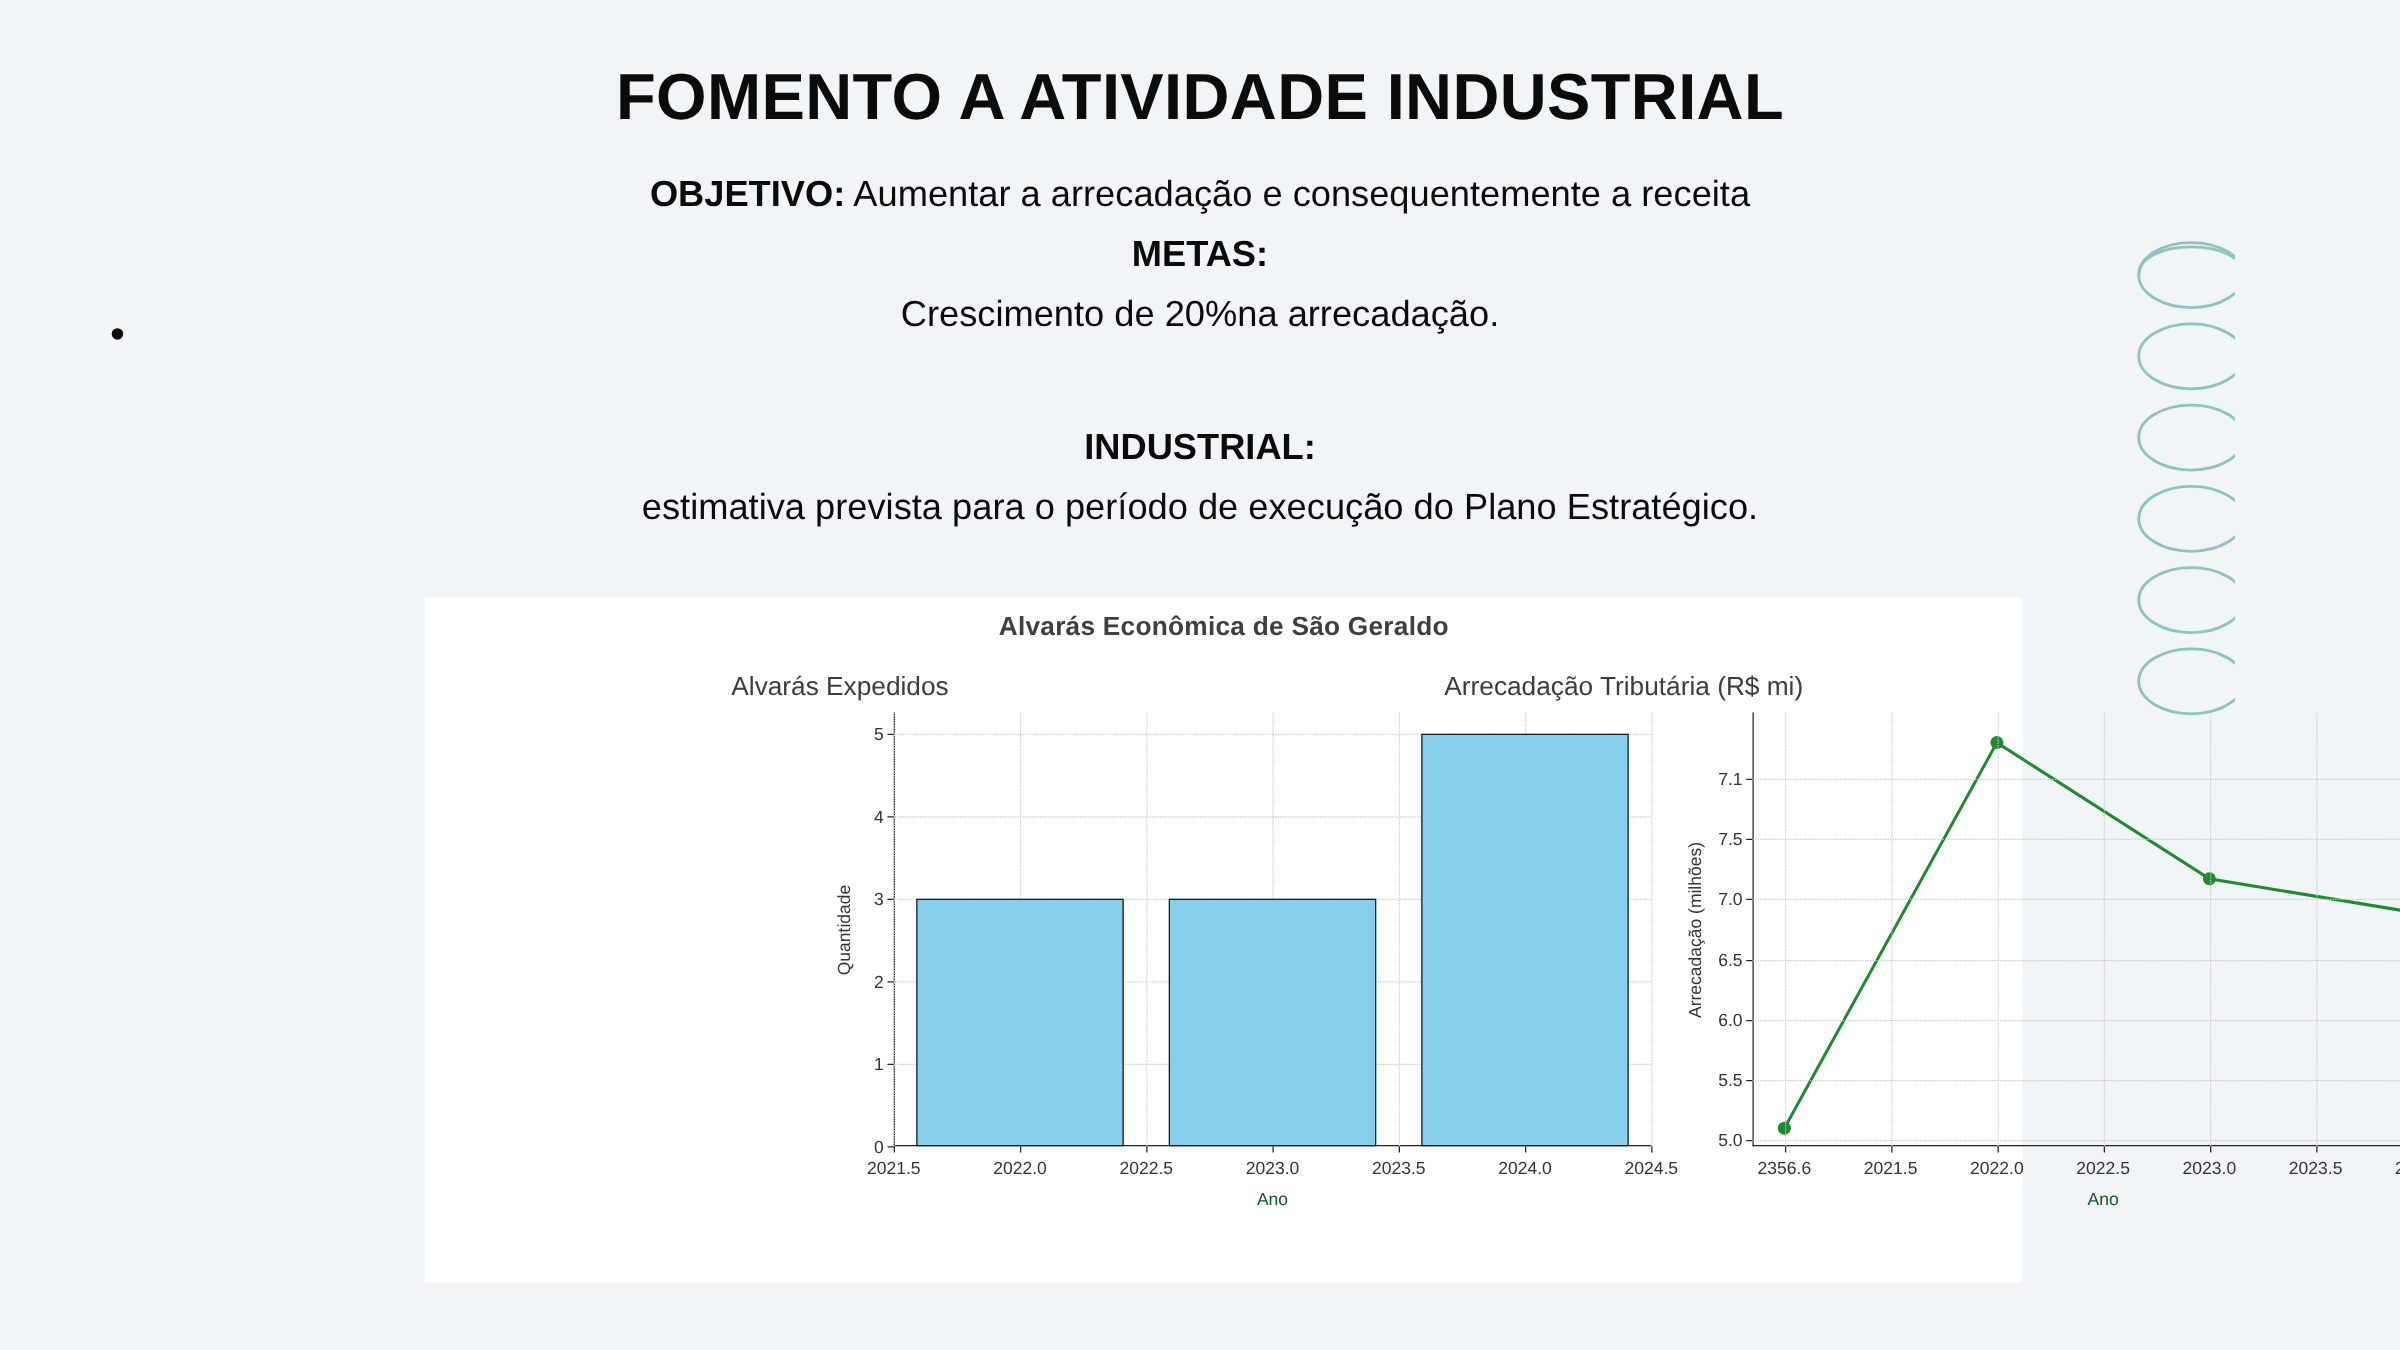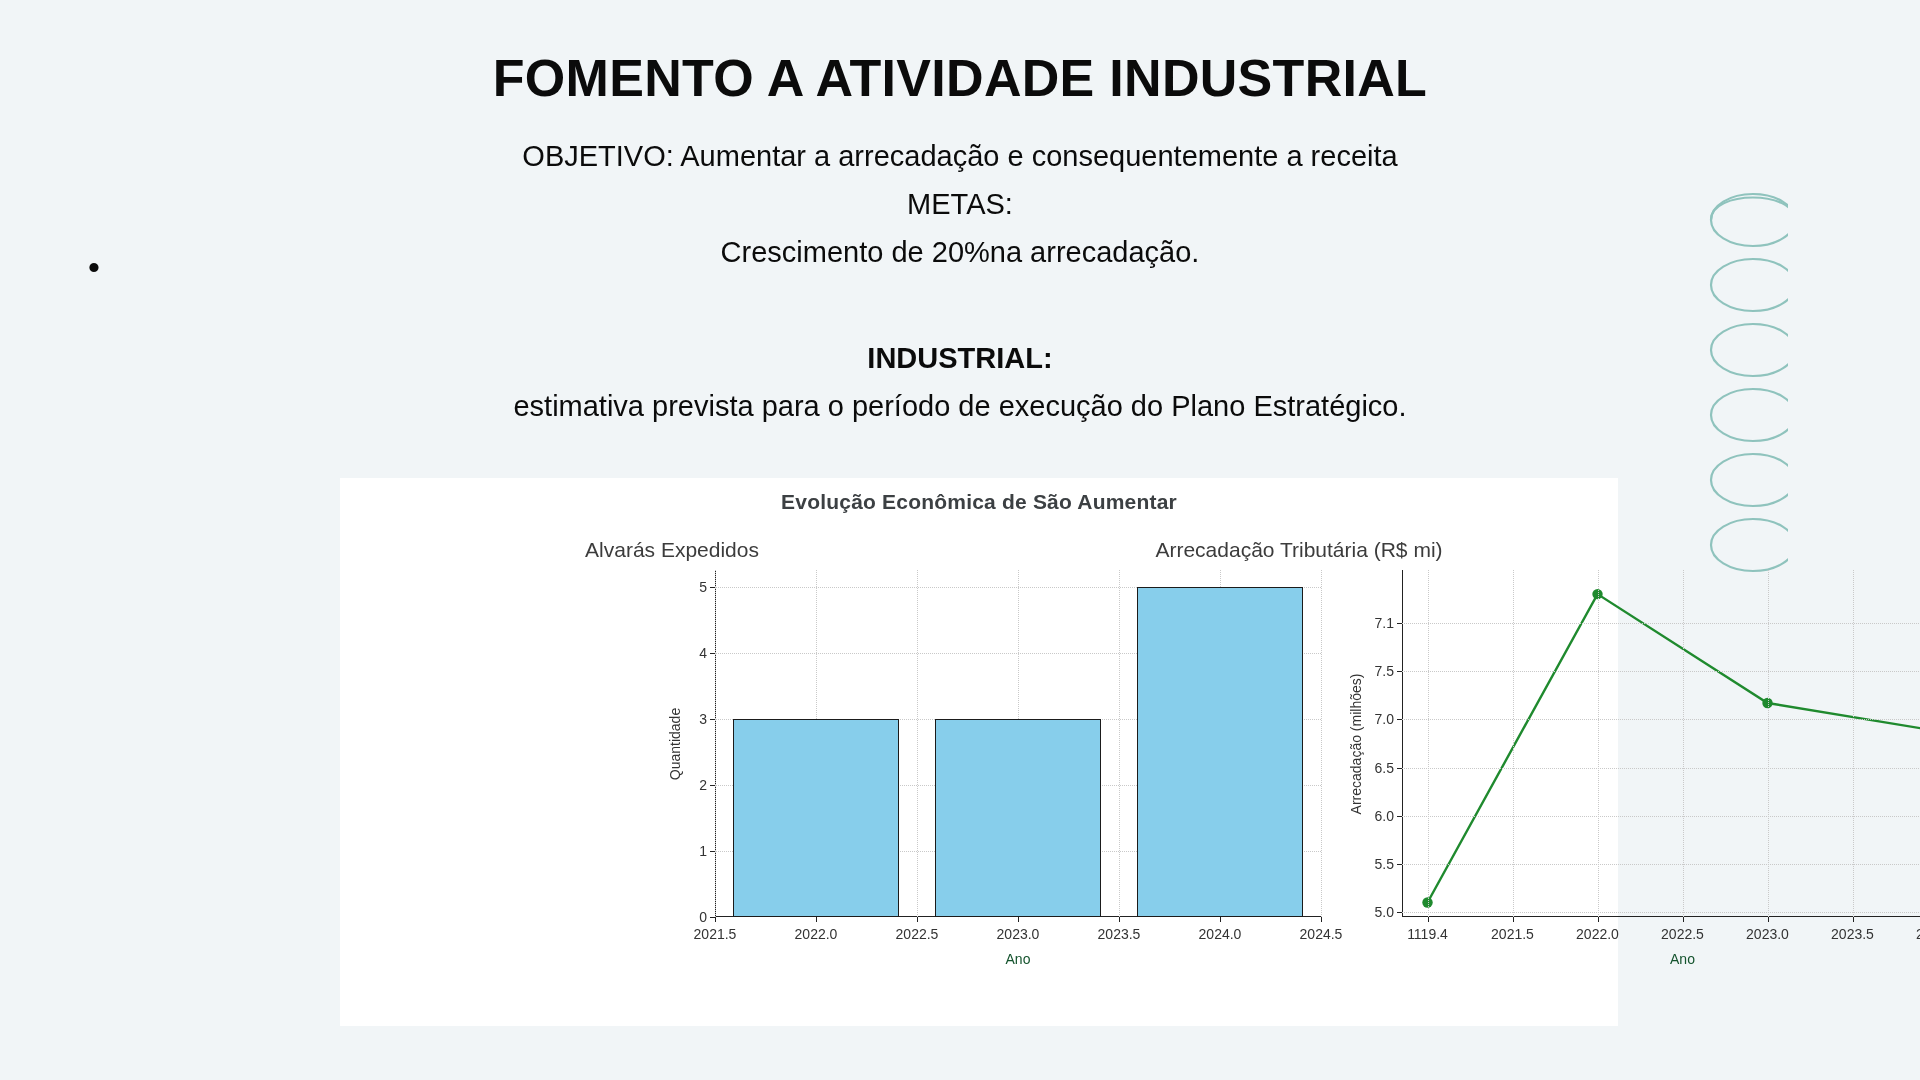--- a/index.html
+++ b/index.html
@@ -16,21 +16,21 @@
   .title{
     position:absolute;top:48px;left:0;width:1920px;
     text-align:center;
     font-size:52px;font-weight:bold;letter-spacing:.3px;
   }
   .textblock{
     position:absolute;top:132px;left:0;width:1920px;
     text-align:center;
     font-size:29px;line-height:48px;
   }
-  .textblock .bold{font-weight:normal;text-align:center;}
+  .textblock .bold{font-weight:bold;text-align:center;}
   .bullet-dot{
     position:absolute;left:88px;top:250px;
     font-size:34px;line-height:1;
   }
   .results-head{margin-top:58px;font-weight:bold;}
   .results-body{margin-top:4px;}
 
   
   .chartcard{
     position:absolute;left:340px;top:478px;
@@ -103,21 +103,21 @@
       <ellipse cx="95" cy="105" rx="42" ry="26"></ellipse>
       <ellipse cx="95" cy="170" rx="42" ry="26"></ellipse>
       <ellipse cx="95" cy="235" rx="42" ry="26"></ellipse>
       <ellipse cx="95" cy="300" rx="42" ry="26"></ellipse>
       <ellipse cx="95" cy="365" rx="42" ry="26"></ellipse>
       <path d="M53 40 C53 10 137 10 137 40"></path>
     </g>
   </svg>
 
   <div class="chartcard">
-    <div class="chart-suptitle">Evolução Econômica de São Aumentar</div>
+    <div class="chart-suptitle">Alvarás Econômica de São Geraldo</div>
 
     <div class="panel" id="panel-bars">
       <div class="panel-title">Alvarás Expedidos</div>
     </div>
     <div class="plot" id="plot-bars"></div>
 
     <div class="panel" id="panel-line">
       <div class="panel-title">Arrecadação Tributária (R$ mi)</div>
     </div>
     <div class="plot" id="plot-line"></div>
@@ -167,21 +167,21 @@
       <div class="gridline-h" style="left: 375px; top: 108.524px; width: 606px;"></div>
       <div class="tickmark-y" style="left: 370px; top: 108.524px;"></div>
       <div class="tick-y" style="left: 335px; top: 108.524px; width: 32px;">5</div>
       <div class="bar" style="left: 393.18px; width: 165.64px; bottom: 109px; height: 198.286px; background: rgb(135, 206, 235); border-color: rgb(27, 27, 27);"></div>
       <div class="bar" style="left: 595.18px; width: 165.64px; bottom: 109px; height: 198.286px; background: rgb(135, 206, 235); border-color: rgb(27, 27, 27);"></div>
       <div class="bar" style="left: 797.18px; width: 165.64px; bottom: 109px; height: 330.476px; background: rgb(135, 206, 235); border-color: rgb(27, 27, 27);"></div>
       <div class="axis-label-x" style="left: 375px; top: 473px; width: 606px;">Ano</div>
       <div class="axis-label-y" style="left: 327px; top: 265.5px; transform: rotate(-90deg) translateX(-50%); transform-origin: left top;">Quantidade</div>
       <div class="gridline-v" style="left: 1087.5px; top: 92px; height: 347px;"></div>
       <div class="tickmark-x" style="left: 1087.5px; top: 439px;"></div>
-      <div class="tick-x" style="left: 1087.5px; top: 448px;">1119.4</div>
+      <div class="tick-x" style="left: 1087.5px; top: 448px;">2356.6</div>
       <div class="gridline-v" style="left: 1172.5px; top: 92px; height: 347px;"></div>
       <div class="tickmark-x" style="left: 1172.5px; top: 439px;"></div>
       <div class="tick-x" style="left: 1172.5px; top: 448px;">2021.5</div>
       <div class="gridline-v" style="left: 1257.5px; top: 92px; height: 347px;"></div>
       <div class="tickmark-x" style="left: 1257.5px; top: 439px;"></div>
       <div class="tick-x" style="left: 1257.5px; top: 448px;">2022.0</div>
       <div class="gridline-v" style="left: 1342.5px; top: 92px; height: 347px;"></div>
       <div class="tickmark-x" style="left: 1342.5px; top: 439px;"></div>
       <div class="tick-x" style="left: 1342.5px; top: 448px;">2022.5</div>
       <div class="gridline-v" style="left: 1427.5px; top: 92px; height: 347px;"></div>

